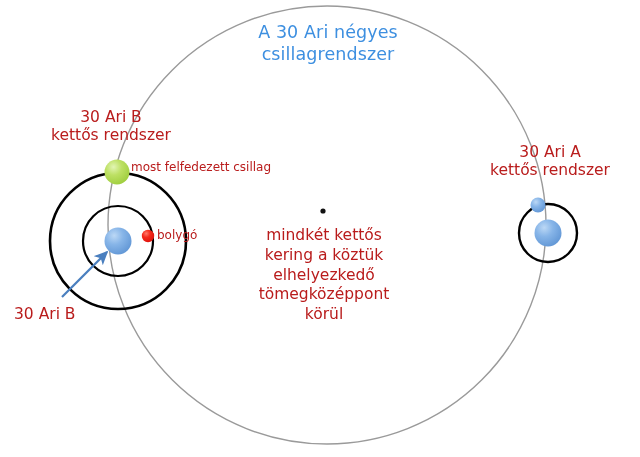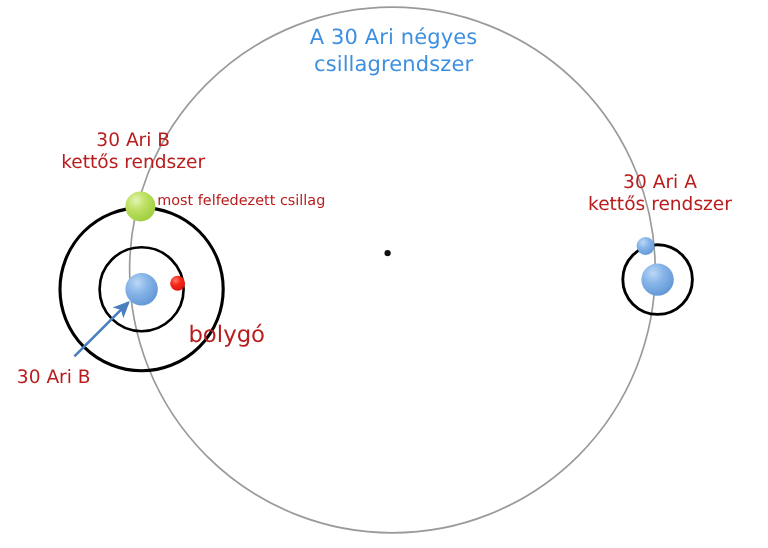--- a/index.html
+++ b/index.html
@@ -51,24 +51,23 @@
     top: 108px;
     width: 190px;
     text-align: center;
   }
   #label-discovered-star {
     font-size: 12px;
     left: 131px;
     top: 160px;
   }
   #label-planet {
-    font-size: 19px;
+    font-size: 12px;
     left: 157px;
     top: 228px;
-    margin-top: 40px;
   }
   #label-ari-b-pointer {
     font-size: 15.5px;
     left: 14px;
     top: 305px;
   }
   #label-barycenter-note {
     font-size: 15.5px;
     left: 238px;
     top: 226px;
@@ -139,17 +138,22 @@
 
   <div class="lbl lbl-center" id="label-ari-b-system">30 Ari B
 kettős rendszer</div>
 
   <div class="lbl lbl-left" id="label-discovered-star">most felfedezett csillag</div>
 
   <div class="lbl lbl-left" id="label-planet">bolygó</div>
 
   <div class="lbl lbl-left" id="label-ari-b-pointer">30 Ari B</div>
 
+  <div class="lbl lbl-center" id="label-barycenter-note">mindkét kettős
+kering a köztük
+elhelyezkedő
+tömegközéppont
+körül</div>
 
   <div class="lbl lbl-center" id="label-ari-a-system">30 Ari A
 kettős rendszer</div>
 
 </div>
 
 </body></html>

